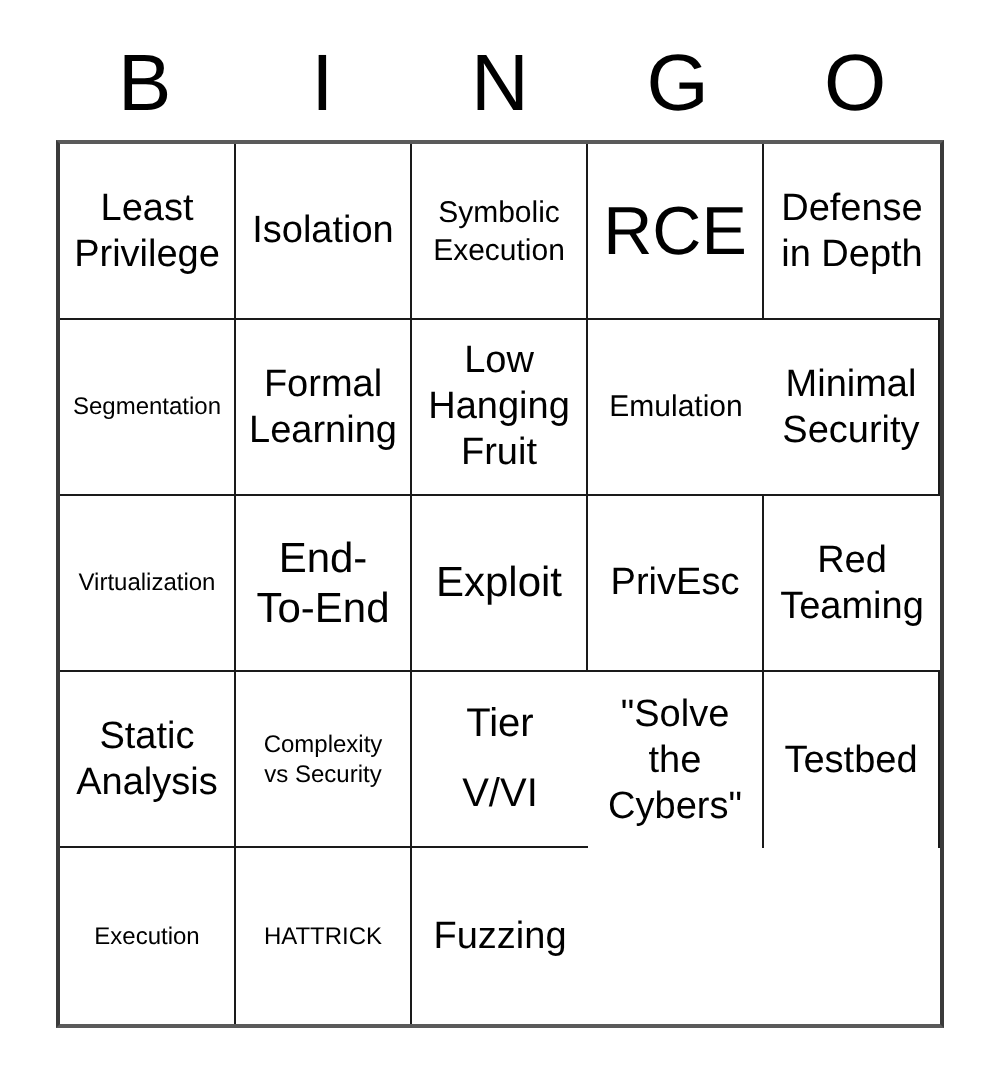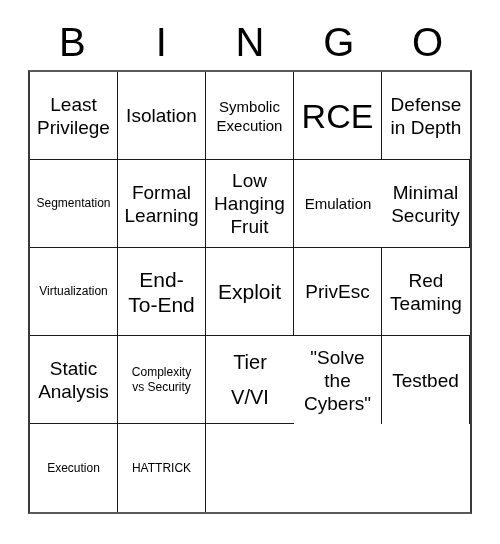--- a/index.html
+++ b/index.html
@@ -173,15 +173,18 @@
       </div>
       <div class="cell row-last">
         <span class="cell-text sz-sm">Testbed</span>
       </div>
       <div class="cell row-last">
         <span class="cell-text sz-xxs">Execution</span>
       </div>
       <div class="cell row-last">
         <span class="cell-text sz-xxs">HATTRICK</span>
       </div>
+      <div class="cell col-last row-last">
+        <span class="cell-text sz-sm">Fuzzing</span>
+      </div>
     </div>
 
 </div>
 
 </body></html>

